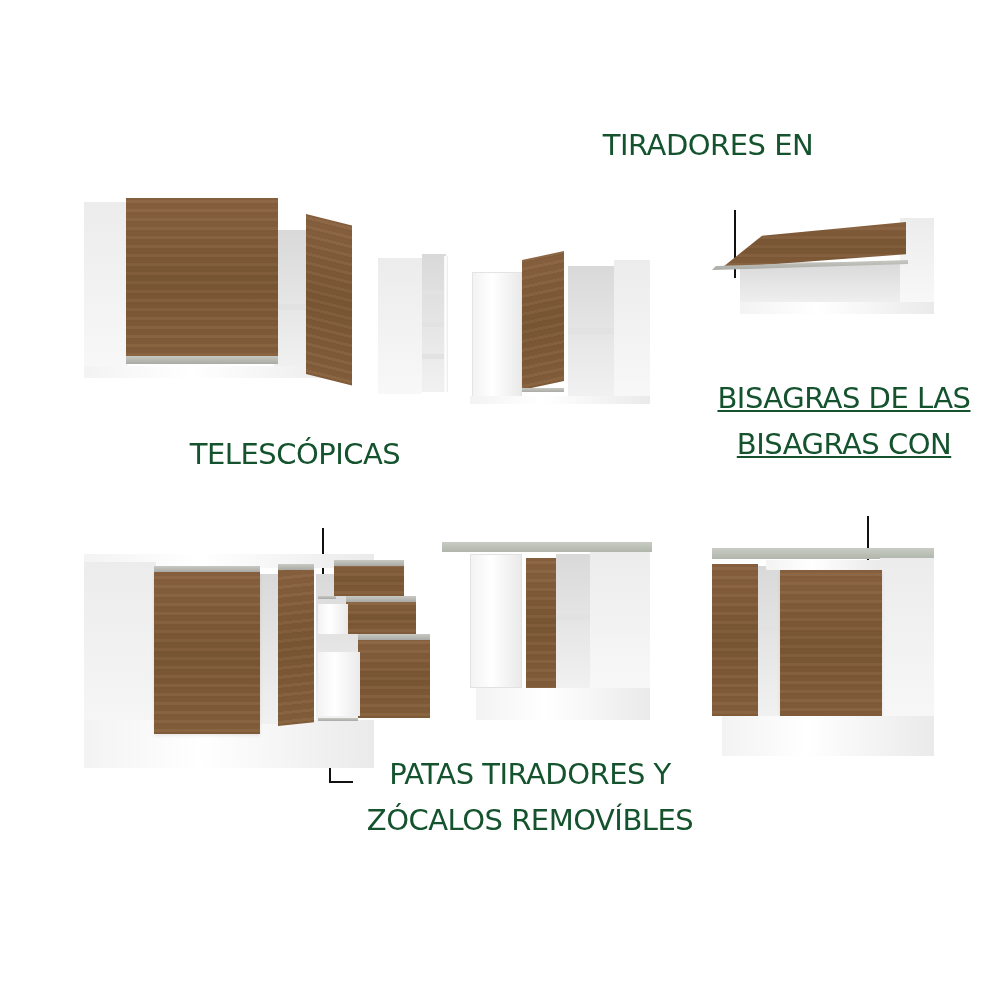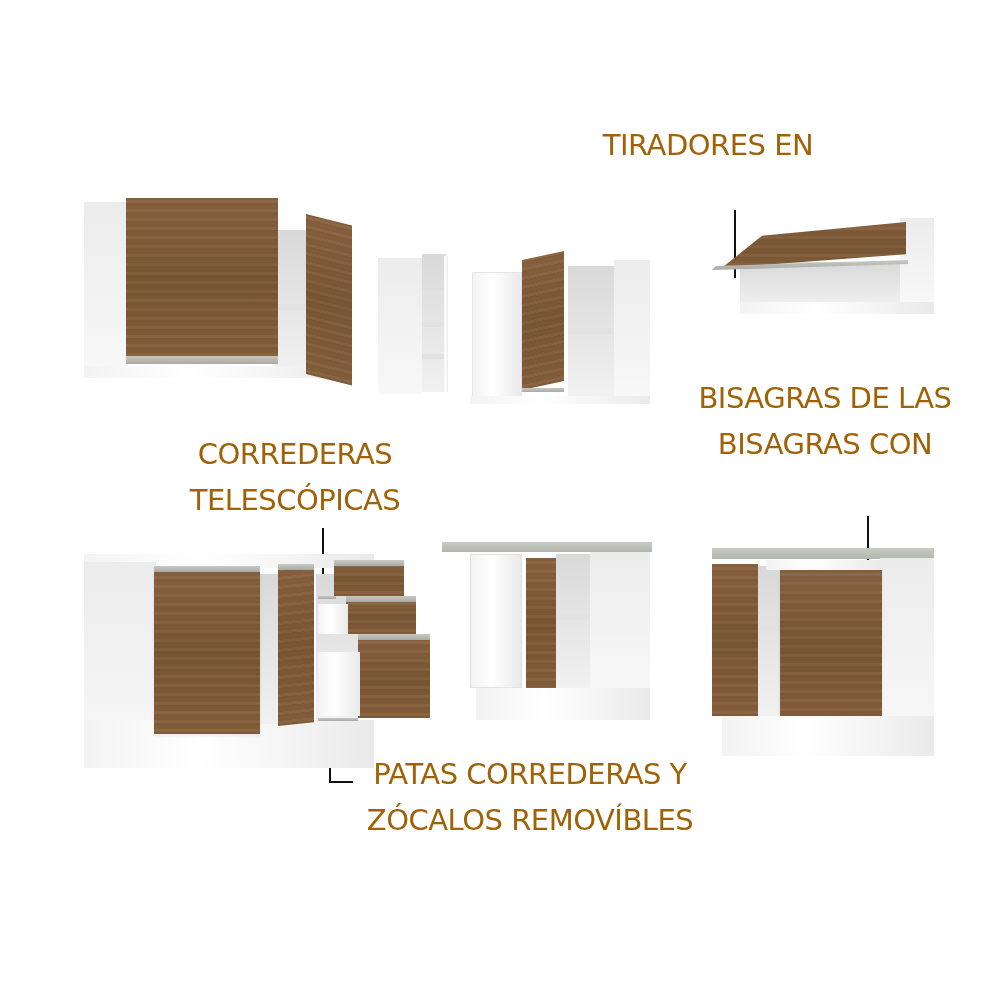--- a/index.html
+++ b/index.html
@@ -1,18 +1,18 @@
 <!DOCTYPE html>
 <html><head>
 <meta charset="utf-8">
 <style>
   html, body { margin:0; padding:0; }
   body { width:1000px; height:1000px; background:#ffffff; position:relative; overflow:hidden; font-family:"DejaVu Sans", sans-serif; }
   .abs { position:absolute; }
-  .label { position:absolute; color:#a16207; font-size:29px; line-height:46px; text-align:center; white-space:nowrap; letter-spacing:-0.5px; }
+  .label { position:absolute; color:#14532d; font-size:29px; line-height:46px; text-align:center; white-space:nowrap; letter-spacing:-0.5px; }
   .line { position:absolute; background:#111; }
   .white { background:linear-gradient(90deg,#f3f3f3,#ffffff 40%,#eaeaea); }
   .side { background:linear-gradient(180deg,#ececec,#f8f8f8); }
   .inner { background:linear-gradient(180deg,#d9d9d9,#f1f1f1); }
   .wood { background:
       repeating-linear-gradient(0deg, rgba(0,0,0,0.05) 0 2px, rgba(255,255,255,0.03) 2px 5px, rgba(0,0,0,0.04) 5px 9px),
       linear-gradient(180deg,#8a6340,#7c5734 50%,#86603c);
   }
   .handle { background:linear-gradient(180deg,#c9c9c3,#a9aaa5); }
   .counter { background:linear-gradient(180deg,#c8ccc4,#b1b6ad); }
@@ -20,34 +20,33 @@
   .shadow { box-shadow:0 2px 3px rgba(0,0,0,0.08); }
 </style>
 </head>
 <body>
 
 <div class="label" style="left:590px; top:122px; width:236px;">
   <div>TIRADORES EN</div>
 </div>
 <div class="line" style="left:734px; top:210px; width:2px; height:68px;"></div>
 
-<div class="label" style="left:685px; top:375px; width:280px;">
+<div class="label" style="left:704px; top:375px; width:280px;text-decoration:underline;">
   <div>BISAGRAS DE LAS</div>
   <div>BISAGRAS CON</div>
 </div>
 <div class="line" style="left:867px; top:516px; width:2px; height:75px;"></div>
 
 <div class="label" style="left:175px; top:431px; width:240px;">
-  <div>CORREDERAS</div>
   <div>TELESCÓPICAS</div>
 </div>
 <div class="line" style="left:322px; top:528px; width:2px; height:62px;"></div>
 
 <div class="label" style="left:355px; top:751px; width:350px;">
-  <div>PATAS CORREDERAS Y</div>
+  <div>PATAS TIRADORES Y</div>
   <div>ZÓCALOS REMOVÍBLES</div>
 </div>
 <div class="line" style="left:329px; top:733px; width:2px; height:50px;"></div>
 <div class="line" style="left:329px; top:781px; width:24px; height:2px;"></div>
 
 <div class="abs" style="left:84px; top:196px; width:272px; height:192px;">
   <div class="abs side" style="left:0; top:6px; width:44px; height:172px;"></div>
   <div class="abs inner" style="left:190px; top:34px; width:36px; height:140px;"></div>
   <div class="abs shelf" style="left:190px; top:108px; width:36px; height:6px;"></div>
   <div class="abs white" style="left:0; top:170px; width:268px; height:12px;"></div>

